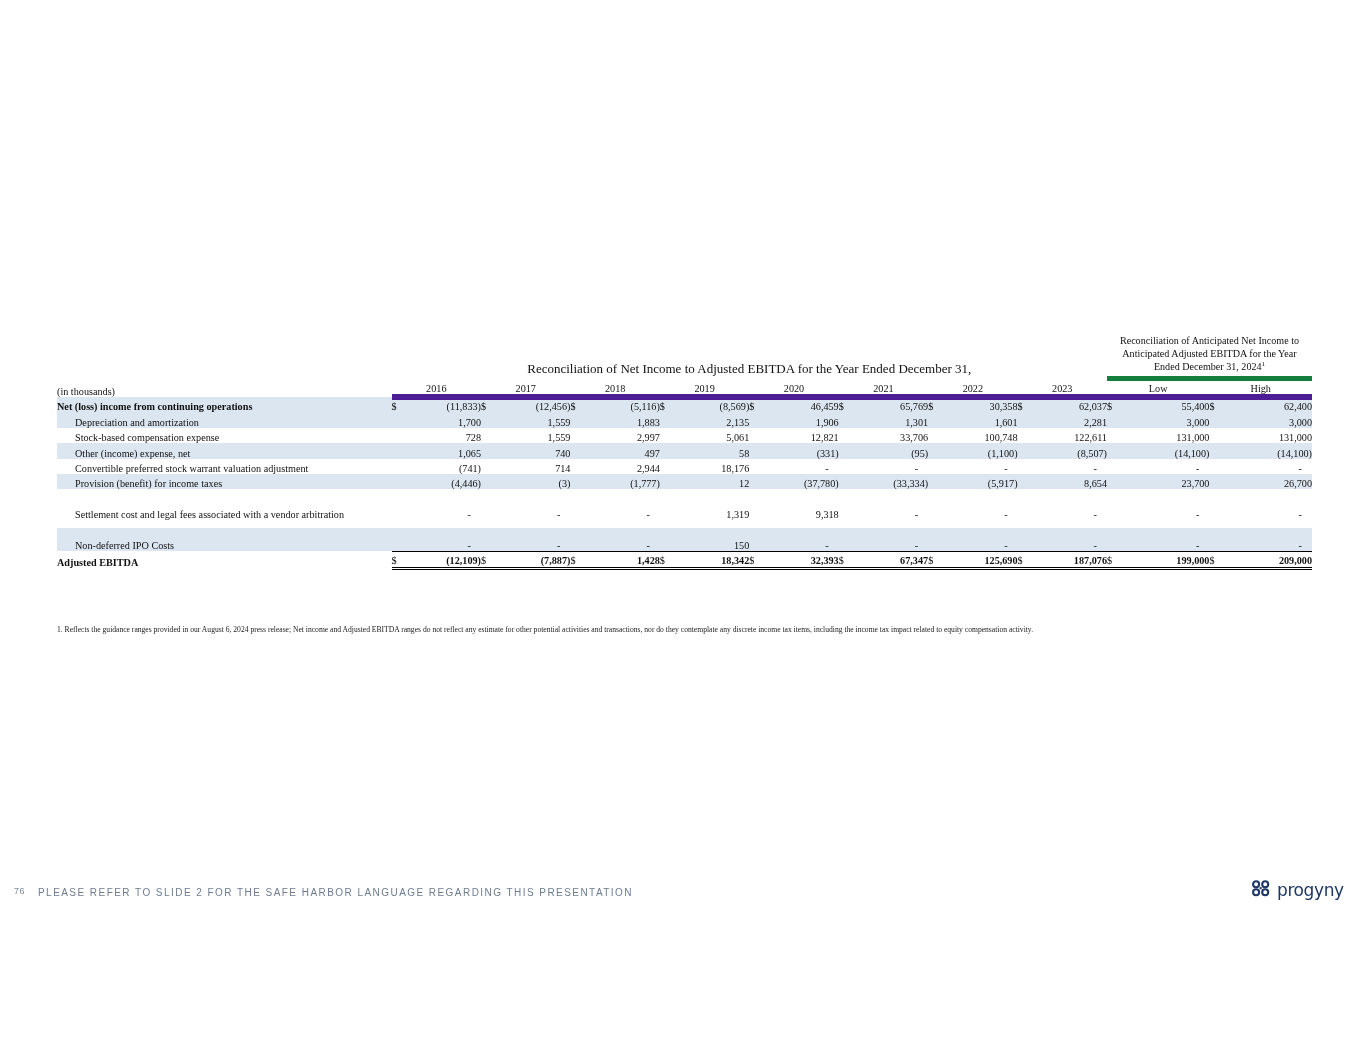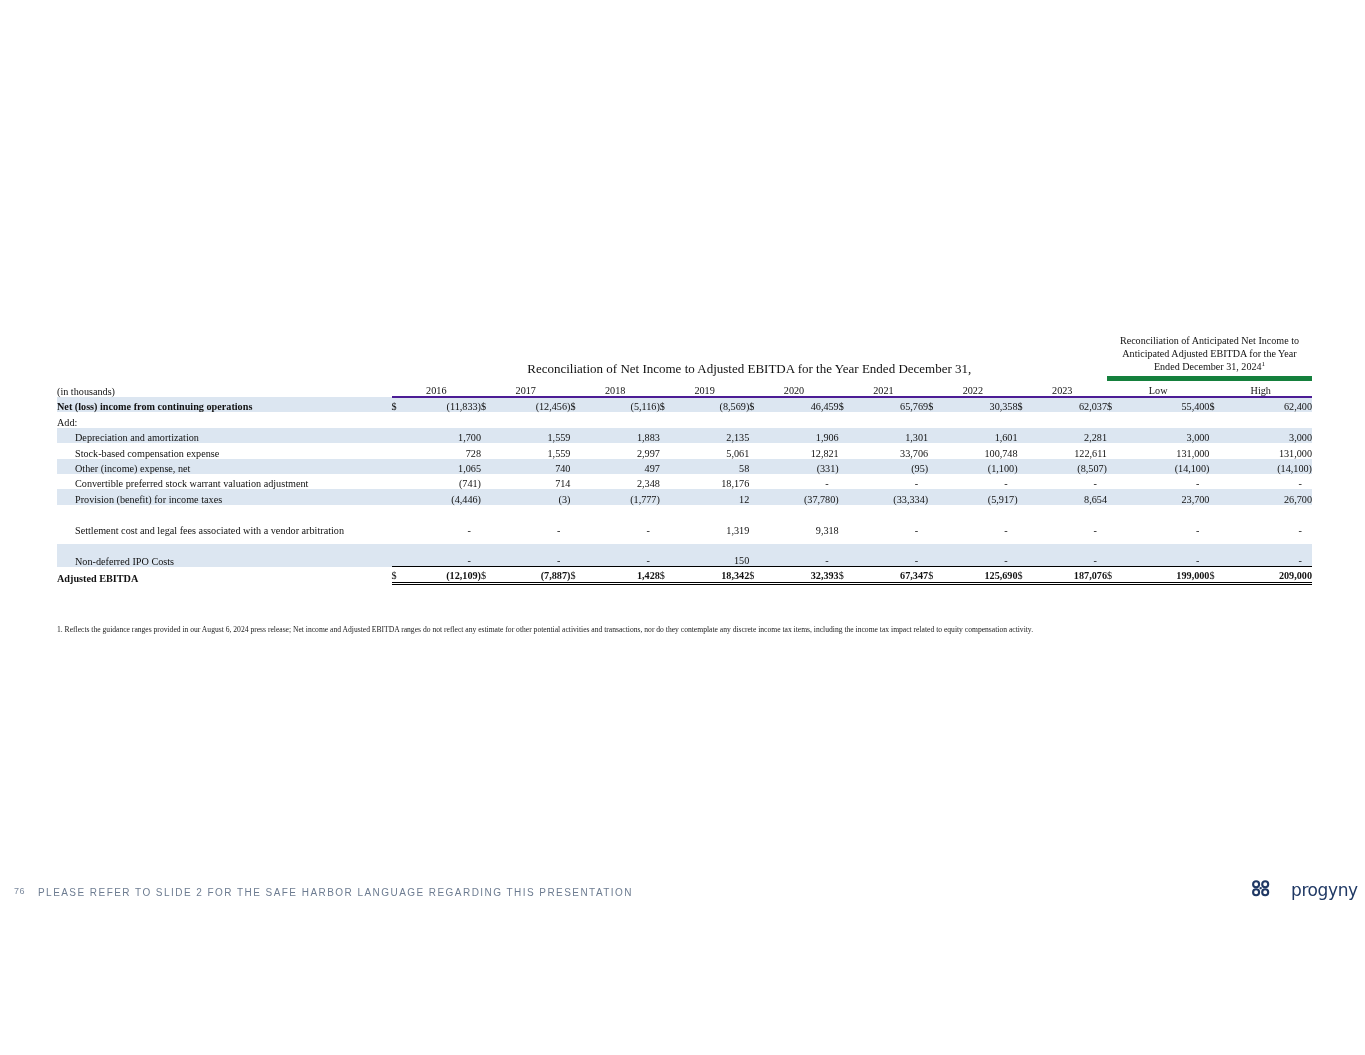--- a/index.html
+++ b/index.html
@@ -64,21 +64,21 @@
     padding: 0 4px 2px 4px;
     border-bottom: 5px solid #15803d;
   }
 
   
   .yr-row td { height: 19px; }
   .colhead {
     text-align: center;
     font-weight: bold;
     font-size: 10.2px;
-    border-bottom: 2px solid #4c1d95;
+    border-bottom: 6px solid #4c1d95;
     padding-bottom: 1px;
   }
   .units {
     font-weight: bold;
     font-size: 10.2px;
     text-align: left;
     padding-left: 2px;
     white-space: nowrap;
   }
 
@@ -155,21 +155,21 @@
     font-size: 10px;
     letter-spacing: 1.45px;
     color: #6d7c91;
     white-space: nowrap;
   }
   #logo {
     position: absolute;
     left: 1250px; top: 878px;
     display: flex;
     align-items: center;
-    gap: 19px;
+    gap: 5px;
   }
   #logo .mark { display: block; }
   #logo .word {
     font-family: "DejaVu Sans", sans-serif;
     font-size: 17px;
     font-weight: 400;
     color: #1f3864;
     letter-spacing: -0.4px;
     line-height: 1;
   }
@@ -245,43 +245,20 @@
             <td class="val">65,769</td>
             <td class="cur">$</td>
             <td class="val">30,358</td>
             <td class="cur">$</td>
             <td class="val">62,037</td>
             <td class="cur">$</td>
             <td class="val">55,400</td>
             <td class="cur">$</td>
             <td class="val">62,400</td>
           </tr>
-          <tr class="r">
-            <td class="lbl">Add:</td>
-            <td class="cur"></td>
-            <td class="val"></td>
-            <td class="cur"></td>
-            <td class="val"></td>
-            <td class="cur"></td>
-            <td class="val"></td>
-            <td class="cur"></td>
-            <td class="val"></td>
-            <td class="cur"></td>
-            <td class="val"></td>
-            <td class="cur"></td>
-            <td class="val"></td>
-            <td class="cur"></td>
-            <td class="val"></td>
-            <td class="cur"></td>
-            <td class="val"></td>
-            <td class="cur"></td>
-            <td class="val"></td>
-            <td class="cur"></td>
-            <td class="val"></td>
-          </tr>
           <tr class="r shade">
             <td class="lbl ind1">Depreciation and amortization</td>
             <td class="cur"></td>
             <td class="val">1,700</td>
             <td class="cur"></td>
             <td class="val">1,559</td>
             <td class="cur"></td>
             <td class="val">1,883</td>
             <td class="cur"></td>
             <td class="val">2,135</td>
@@ -344,21 +321,21 @@
             <td class="cur"></td>
             <td class="val">(14,100)</td>
           </tr>
           <tr class="r">
             <td class="lbl ind1">Convertible preferred stock warrant valuation adjustment</td>
             <td class="cur"></td>
             <td class="val">(741)</td>
             <td class="cur"></td>
             <td class="val">714</td>
             <td class="cur"></td>
-            <td class="val">2,348</td>
+            <td class="val">2,944</td>
             <td class="cur"></td>
             <td class="val">18,176</td>
             <td class="cur"></td>
             <td class="val dash">-</td>
             <td class="cur"></td>
             <td class="val dash">-</td>
             <td class="cur"></td>
             <td class="val dash">-</td>
             <td class="cur"></td>
             <td class="val dash">-</td>

